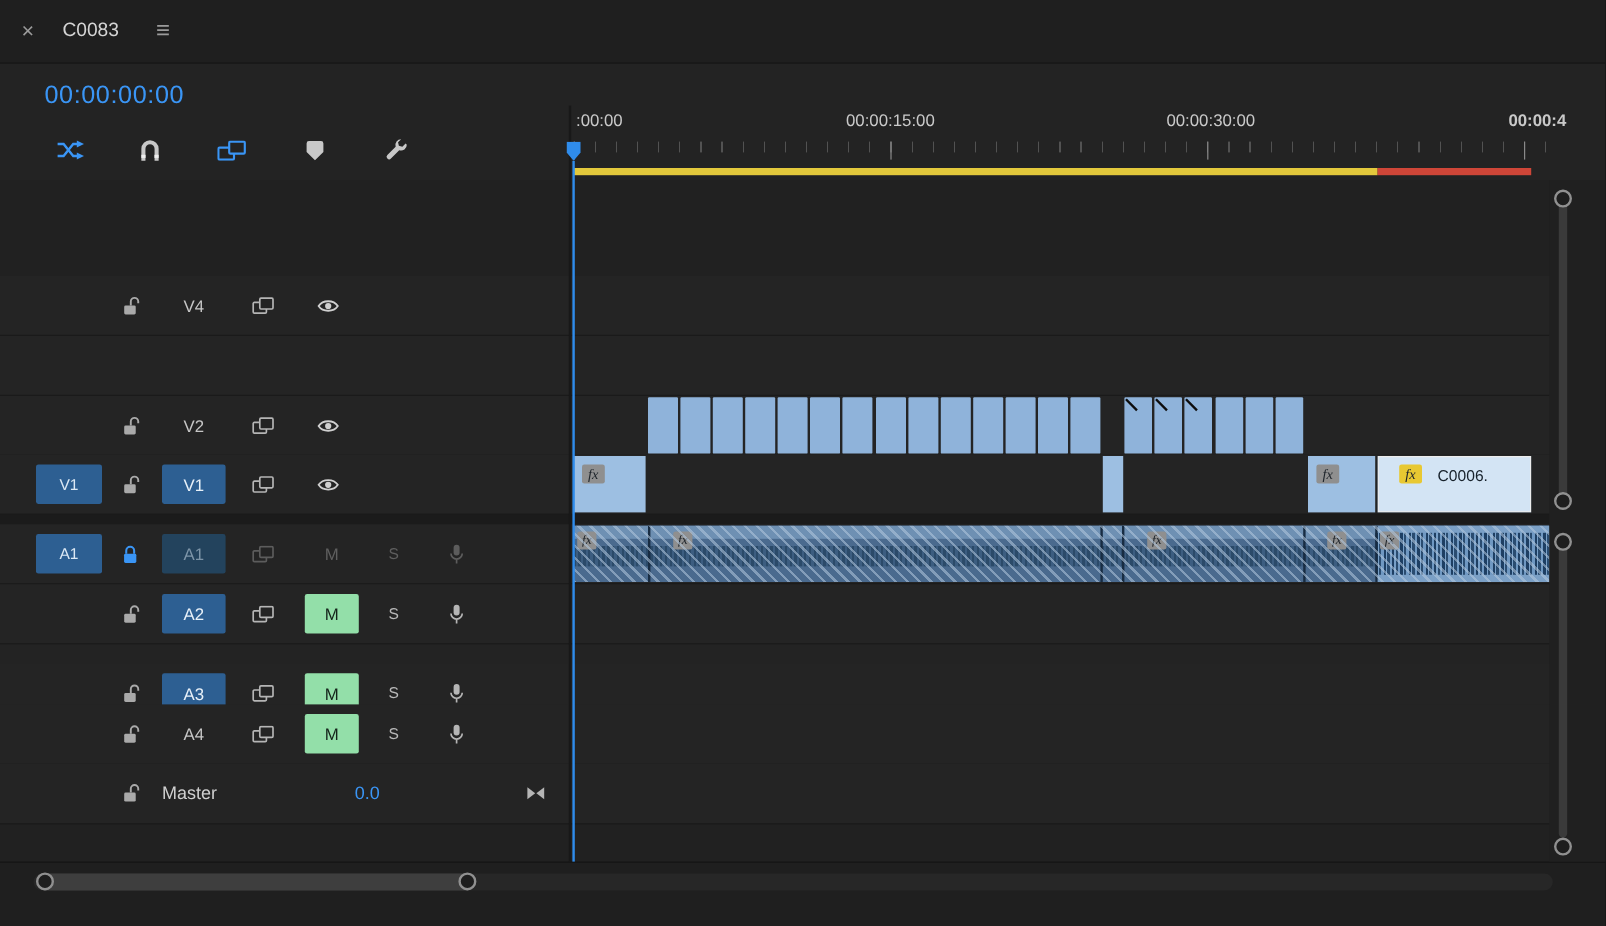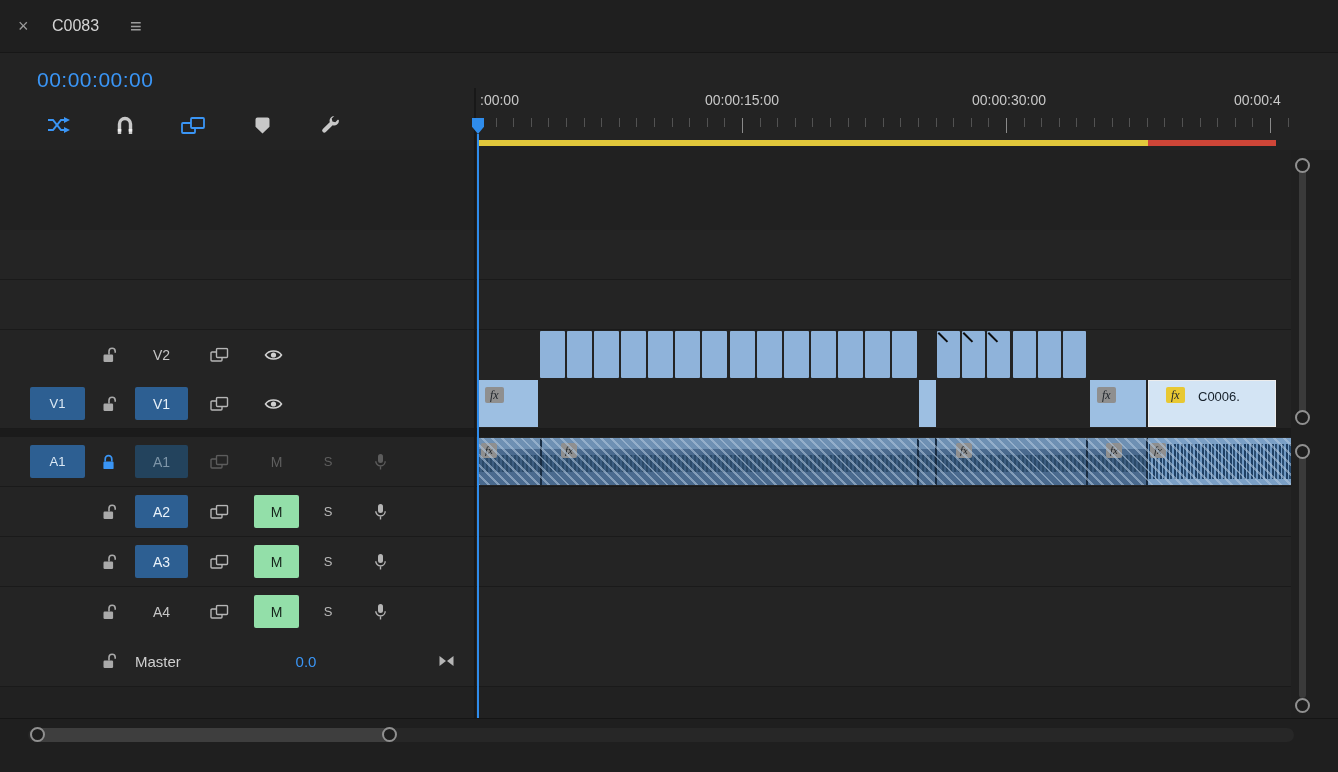--- a/index.html
+++ b/index.html
@@ -137,20 +137,41 @@
     </span>
   </div>
 
   <div id="region-top"></div>
   <div id="region-divider"></div>
   <div id="region-bottom"></div>
   <div id="bottom-zone"></div>
 
   <div id="rows">
       <div class="row" style="top: 230px; height: 49px;">
+        <div class="row-head">
+          <div class="hicon" style="left: 102px;">
+            <svg width="16" height="17" viewBox="0 0 16 17">
+              <path d="M7 8V4.8a3.1 3.1 0 0 1 6.2 0V6.2" fill="none" stroke="#a9a9a9" stroke-width="1.6"></path>
+              <rect x="1.5" y="8" width="9.6" height="7.5" rx="1.2" fill="#a9a9a9"></rect>
+            </svg>
+          </div>
+          <div class="name-btn">V4</div>
+          <div class="hicon" style="left: 210px;">
+            <svg width="19" height="15" viewBox="0 0 19 15">
+              <rect x="1" y="4.5" width="11" height="9" rx="1" fill="none" stroke="#b5b5b5" stroke-width="1.4"></rect>
+              <rect x="6.5" y="1" width="11" height="9" rx="1" fill="#242424" stroke="#b5b5b5" stroke-width="1.4"></rect>
+            </svg>
+          </div>
+          <div class="hicon" style="left: 264px;">
+            <svg width="19" height="13" viewBox="0 0 19 13">
+              <path d="M1.5 6.5C5 1.2 14 1.2 17.5 6.5 14 11.8 5 11.8 1.5 6.5Z" fill="none" stroke="#cfcfcf" stroke-width="1.5"></path>
+              <circle cx="9.5" cy="6.5" r="2.6" fill="#cfcfcf"></circle>
+            </svg>
+          </div>
+        </div>
         <div class="row-lane"></div>
       </div>
       <div class="row" style="top: 280px; height: 49px;">
         <div class="row-lane"></div>
       </div>
       <div class="row" style="top: 330px; height: 49px;">
         <div class="row-head">
           <div class="hicon" style="left: 102px;">
             <svg width="16" height="17" viewBox="0 0 16 17">
               <path d="M7 8V4.8a3.1 3.1 0 0 1 6.2 0V6.2" fill="none" stroke="#a9a9a9" stroke-width="1.6"></path>
@@ -246,21 +267,21 @@
           <div class="hicon" style="left: 374px;">
             <svg width="13" height="18" viewBox="0 0 13 18">
               <rect x="4" y="1" width="5" height="9" rx="2.5" fill="#b5b5b5"></rect>
               <path d="M1.8 8.2a4.7 4.7 0 0 0 9.4 0" fill="none" stroke="#b5b5b5" stroke-width="1.4"></path>
               <line x1="6.5" y1="13.3" x2="6.5" y2="16.5" stroke="#b5b5b5" stroke-width="1.4"></line>
             </svg>
           </div>
         </div>
         <div class="row-lane"></div>
       </div>
-      <div class="row" style="top: 537px; height: 49px;">
+      <div class="row" style="top: 553px; height: 49px;">
         <div class="row-head">
           <div class="hicon" style="left: 102px;">
             <svg width="16" height="17" viewBox="0 0 16 17">
               <path d="M7 8V4.8a3.1 3.1 0 0 1 6.2 0V6.2" fill="none" stroke="#a9a9a9" stroke-width="1.6"></path>
               <rect x="1.5" y="8" width="9.6" height="7.5" rx="1.2" fill="#a9a9a9"></rect>
             </svg>
           </div>
           <div class="name-btn targeted">A3</div>
           <div class="hicon" style="left: 210px;">
             <svg width="19" height="15" viewBox="0 0 19 15">
@@ -330,21 +351,21 @@
 
   <div id="right-gutter"></div>
 
   <div id="ruler">
     <div id="ticks"></div>
     <div id="work-yellow" style="left: 3px; width: 670px;"></div>
     <div id="work-red" style="left: 673px; width: 128px;"></div>
   <div class="ruler-label" style="left: 5px;">:00:00</div>
       <div class="ruler-label" style="left: 267px; transform: translateX(-50%);">00:00:15:00</div>
       <div class="ruler-label" style="left: 534px; transform: translateX(-50%);">00:00:30:00</div>
-      <div class="ruler-label" style="left: 759px;">00:00:4</div>
+      <div class="ruler-label" style="left: 782px; font-weight: bold;">00:00:4</div>
       <div class="majortick" style="left: 3px;"></div>
       <div class="majortick" style="left: 267px;"></div>
       <div class="majortick" style="left: 531px;"></div>
       <div class="majortick" style="left: 795px;"></div>
     </div>
 
   <div id="clips">
       <div class="v2clip" style="left: 540px; width: 25.0714px;"></div>
       <div class="v2clip" style="left: 567.071px; width: 25.0714px;"></div>
       <div class="v2clip" style="left: 594.143px; width: 25.0714px;"></div>

